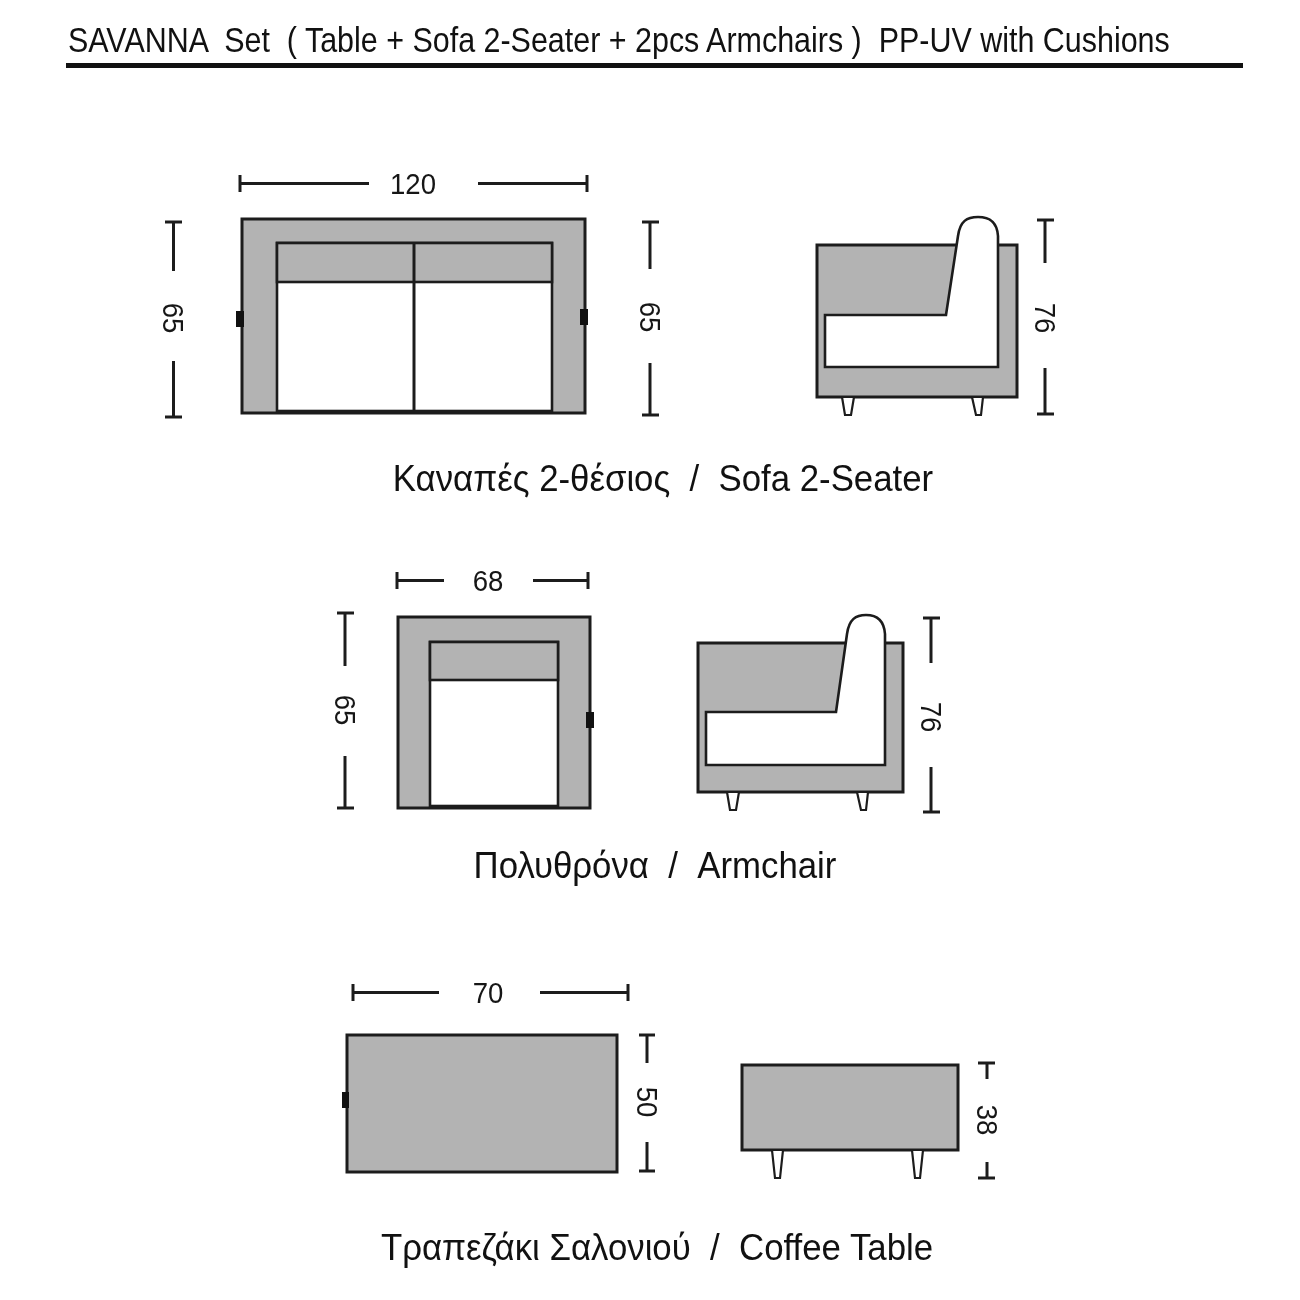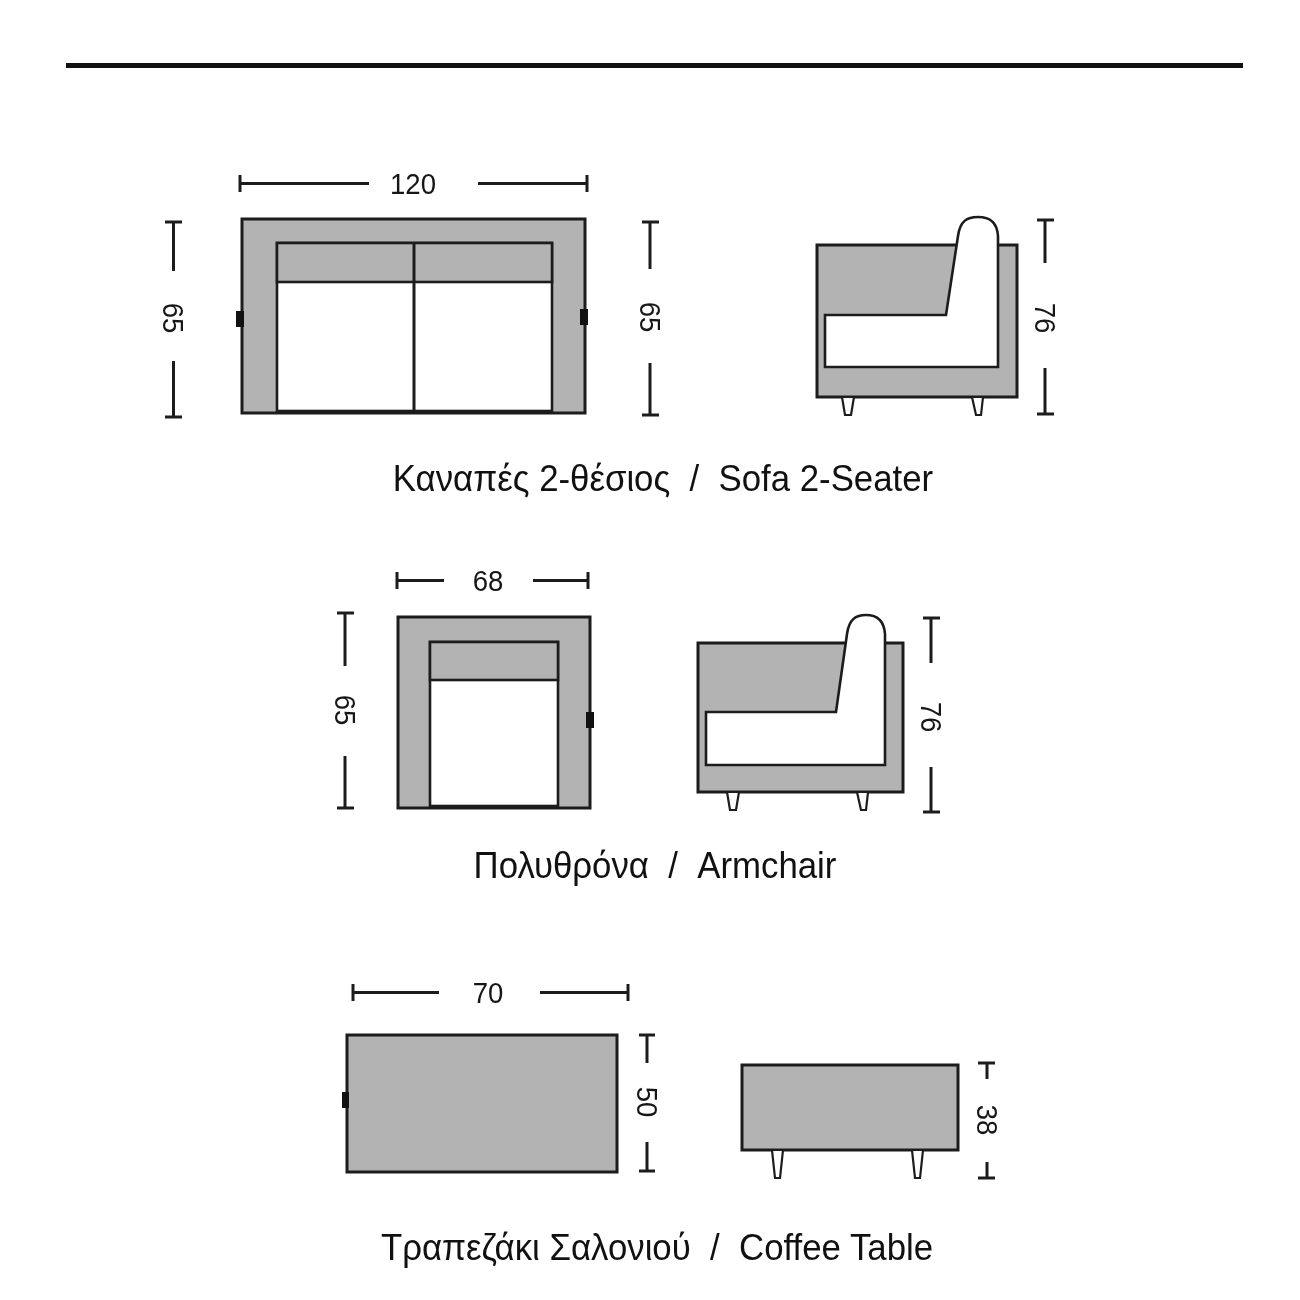--- a/index.html
+++ b/index.html
@@ -22,20 +22,23 @@
   .grayfill2{fill:#b3b3b3;stroke:#1c1c1c;stroke-width:2.6;}
   .whitefill{fill:#ffffff;stroke:#1c1c1c;stroke-width:2.6;}
   .leg{fill:#ffffff;stroke:#1c1c1c;stroke-width:2.2;}
   .clip{fill:#111;stroke:none;}
 </style>
 </head>
 <body>
 
 <div id="canvas">
 
+  <div class="abs title-wrap">
+    <span class="title-text">SAVANNA  Set  ( Table + Sofa 2-Seater + 2pcs Armchairs )  PP-UV with Cushions</span>
+  </div>
   <div class="abs underline"></div>
 
   <svg class="abs" style="left:160px;top:165px;" width="520" height="265">
 
     <line class="ln" x1="80" y1="10" x2="80" y2="27"></line>
     <line class="ln" x1="80" y1="18.5" x2="209" y2="18.5"></line>
     <line class="ln" x1="318" y1="18.5" x2="427" y2="18.5"></line>
     <line class="ln" x1="427" y1="10" x2="427" y2="27"></line>
 
     <line class="ln" x1="5" y1="57" x2="22" y2="57"></line>

